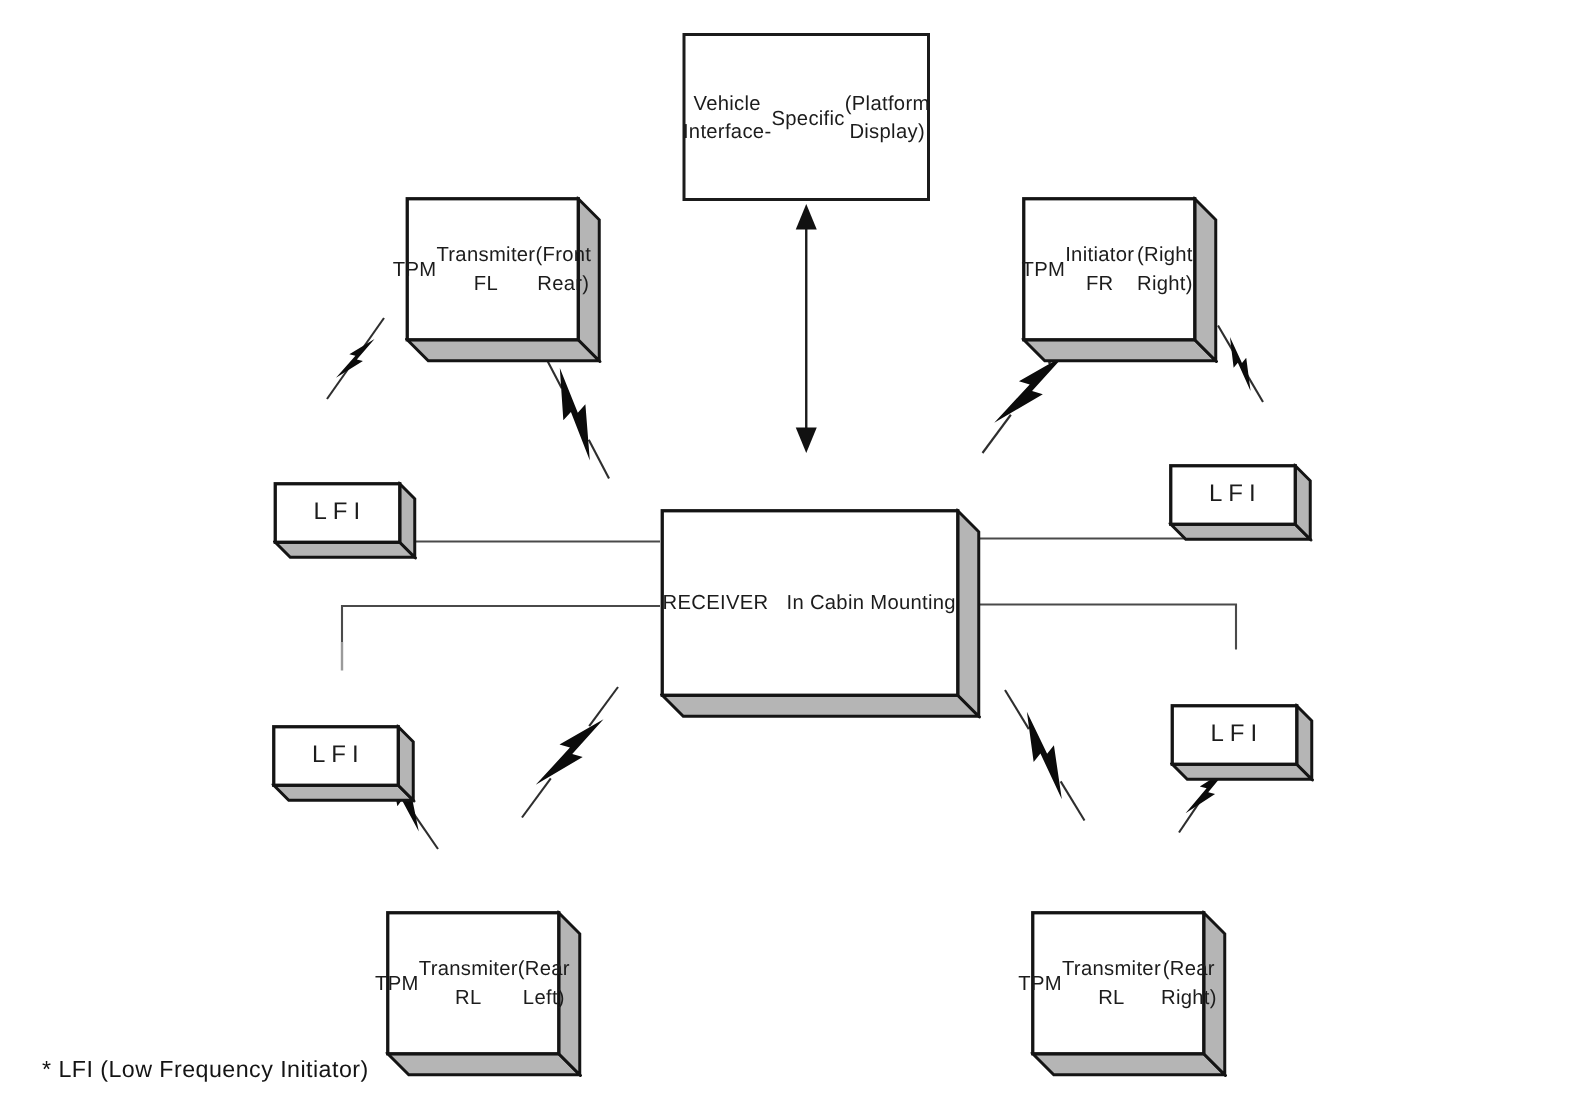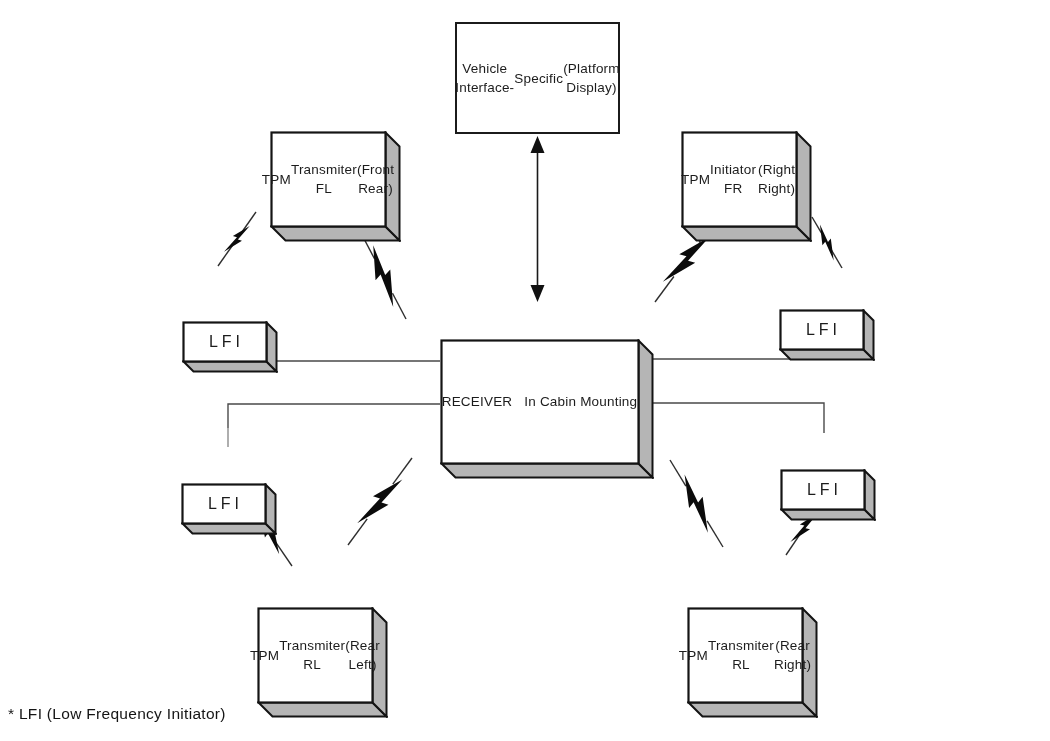--- a/index.html
+++ b/index.html
@@ -24,21 +24,21 @@
     display:flex;flex-direction:column;align-items:center;justify-content:center;
   }
   .lbl{
     position:absolute;left:0;top:0;z-index:3;
     display:flex;flex-direction:row;align-items:center;justify-content:center;
     text-align:center;font-size:13.5px;line-height:19px;letter-spacing:.2px;
   }
   .lbl-receiver{gap:12px;}
   .lfi-text{font-size:16px;letter-spacing:4px;padding-left:4px;font-weight:500;}
   .footnote{
-    position:absolute;left:8px;top:705px;z-index:2;
+    position:absolute;left:28px;top:705px;z-index:2;
     font-size:15.5px;letter-spacing:.3px;color:#141414;
   }
 </style>
 </head>
 <body>
 
 <div class="diagram">
 
   <svg class="wires" width="1050" height="741" viewBox="0 0 1050 741">
 

